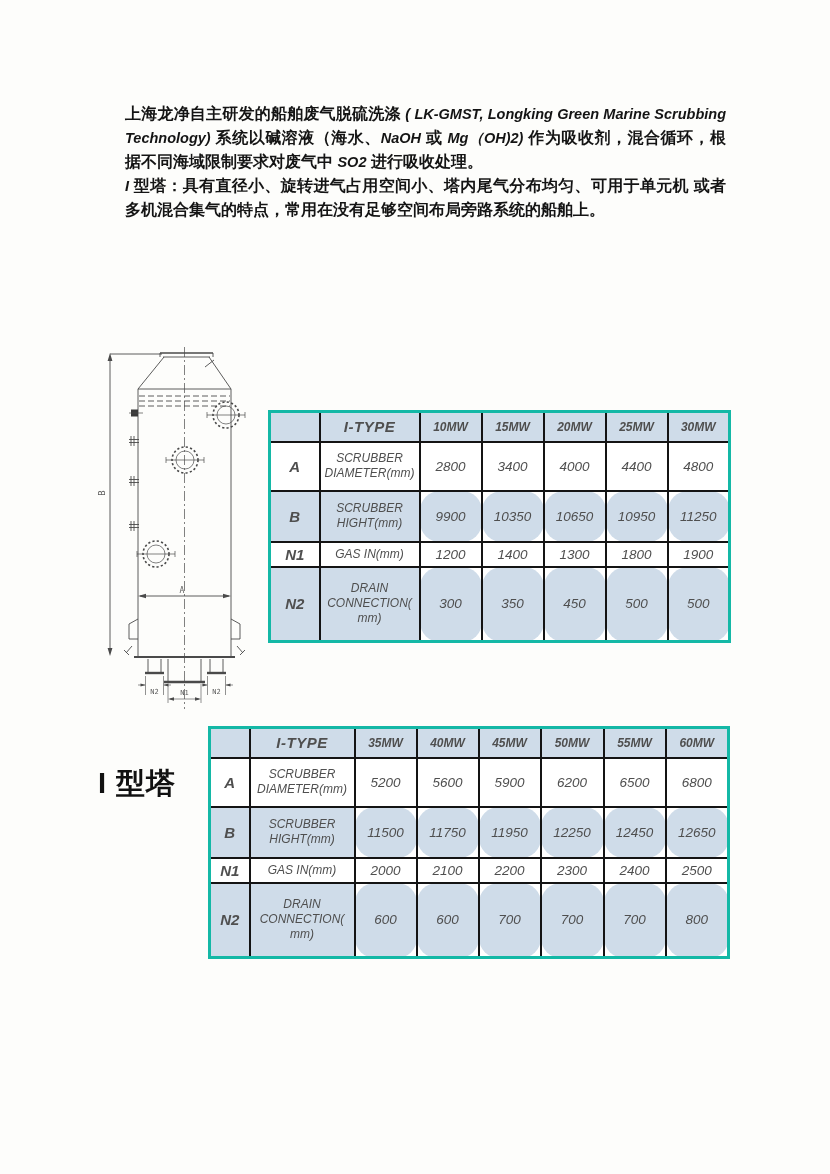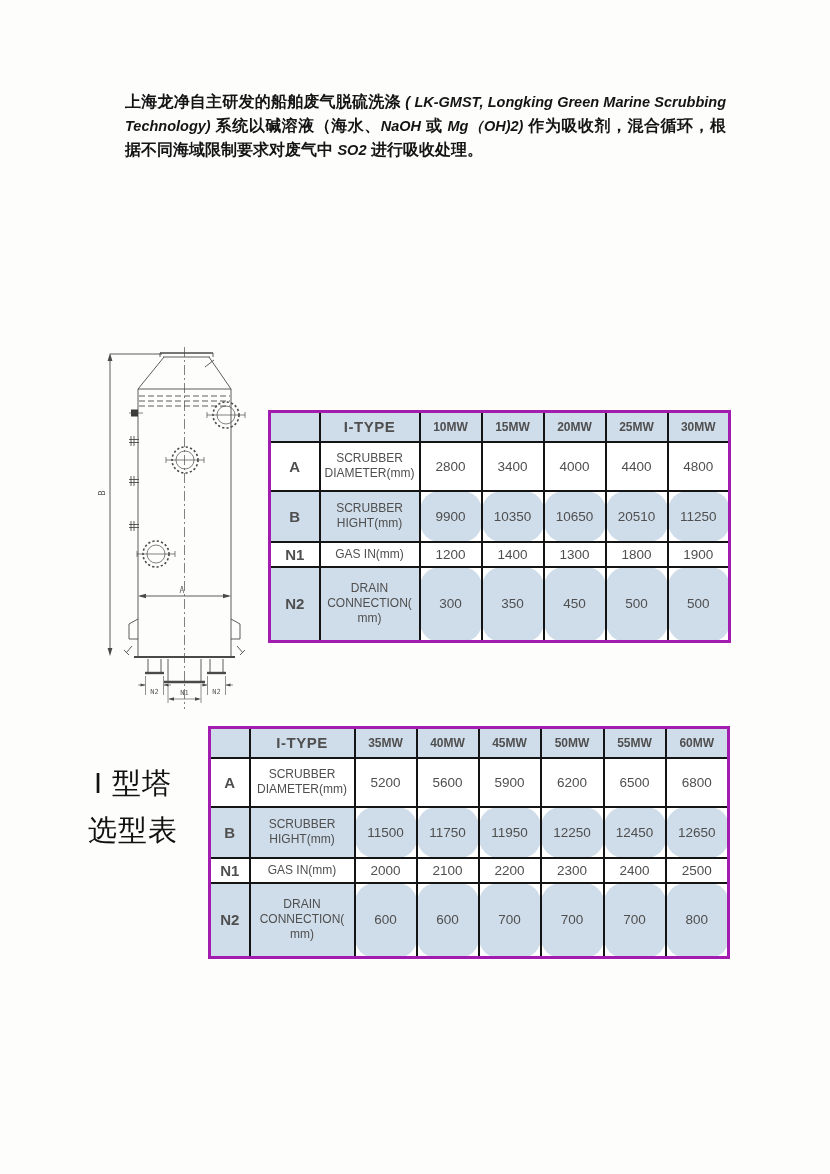--- a/index.html
+++ b/index.html
@@ -4,21 +4,21 @@
 <style>
   html,body{margin:0;padding:0;}
   body{
     width:830px;height:1174px;position:relative;
     background:#fdfdfb;
     font-family:"Liberation Sans",sans-serif;
     overflow:hidden;
   }
   
   .intro{
-    position:absolute;left:125px;top:90px;width:601px;
+    position:absolute;left:125px;top:102px;width:601px;
     font-size:16px;line-height:23px;font-weight:bold;color:#141414;
     text-align:justify;
   }
   .intro p{margin:0;}
   .intro span.it{font-style:italic;font-size:14.5px;}
   
   .drawing{position:absolute;left:98px;top:333px;}
   .drawing text{font-family:"DejaVu Sans Mono",monospace;fill:#5c5c5c;}
   
   table.spec{
@@ -26,45 +26,46 @@
     background:#fff;
   }
   #t1{left:268px;top:410px;width:460px;}
   #t2{left:208px;top:726px;width:519px;}
   table.spec th,table.spec td{
     border:2px solid #141414;
     text-align:center;vertical-align:middle;
     padding:0 2px;color:#4f4f4f;
     font-family:"Liberation Sans",sans-serif;
   }
-  table.spec{border:3px solid #a21caf;}
+  table.spec{border:3px solid #14b8a6;font-style:italic;}
   tr.shaded th,tr.shaded td{background:#cfdce9;}
   tr.hdr{height:30px;}
   tr.row-A{height:49px;}
   tr.row-B{height:51px;}
   tr.row-N1{height:25px;}
   tr.row-N2{height:75px;}
   th.type{font-size:15px;font-weight:bold;color:#3c3c3c;letter-spacing:.5px;}
   th.pw{font-size:12px;font-weight:bold;color:#3c3c3c;}
   th.key{font-size:15px;font-weight:bold;color:#3c3c3c;}
   td.lbl{font-size:12px;line-height:15px;color:#4f4f4f;}
   td.val{font-size:13.5px;color:#565656;border-radius:20px;}
   
   .side-label{
-    position:absolute;left:78px;top:760px;width:110px;
-    font-size:29px;line-height:47px;text-align:center;color:#111;
-    font-weight:400;letter-spacing:1px;
+    position:absolute;left:98px;top:760px;width:110px;
+    font-size:29px;line-height:47px;color:#111;
+    font-weight:700;letter-spacing:1px;
   }
   .side-label div{white-space:nowrap;}
 </style>
 </head>
 <body>
 
 <div class="intro">
   <p><span>上海龙净自主研发的船舶废气脱硫洗涤 </span><span class="it">( LK-GMST, Longking Green Marine Scrubbing Technology)</span><span> 系统以碱溶液（海水、</span><span class="it">NaOH</span><span> 或 </span><span class="it">Mg（OH)2)</span><span> 作为吸收剂，混合循环，根据不同海域限制要求对废气中 </span><span class="it">SO2</span><span> 进行吸收处理。</span></p>
+  <p><span class="it">I</span><span> 型塔：具有直径小、旋转进气占用空间小、塔内尾气分布均匀、可用于单元机 或者多机混合集气的特点，常用在没有足够空间布局旁路系统的船舶上。</span></p>
 </div>
 
 <svg class="drawing" width="175" height="380" viewBox="0 0 175 380" stroke="#4a4a4a" fill="none" stroke-width="0.9">
 
   <g>
     <line x1="12" y1="23" x2="12" y2="320"></line>
     <polygon points="12,20 9.6,28 14.4,28" fill="#4a4a4a" stroke="none"></polygon>
     <polygon points="12,323 9.6,315 14.4,315" fill="#4a4a4a" stroke="none"></polygon>
     <line x1="12" y1="21" x2="64" y2="21"></line>
     <text x="7" y="160" font-size="9" text-anchor="middle" transform="rotate(-90 7 160)" stroke="none">B</text>
@@ -230,21 +231,21 @@
       </tr>
       <tr class="row-B shaded">
         <th class="key">B</th>
         <td class="lbl">
           <div>SCRUBBER</div>
           <div>HIGHT(mm)</div>
         </td>
         <td class="val">9900</td>
         <td class="val">10350</td>
         <td class="val">10650</td>
-        <td class="val">20510</td>
+        <td class="val">10950</td>
         <td class="val">11250</td>
       </tr>
       <tr class="row-N1">
         <th class="key">N1</th>
         <td class="lbl">
           <div>GAS IN(mm)</div>
         </td>
         <td class="val">1200</td>
         <td class="val">1400</td>
         <td class="val">1300</td>
@@ -262,21 +263,20 @@
         <td class="val">350</td>
         <td class="val">450</td>
         <td class="val">500</td>
         <td class="val">500</td>
       </tr>
     </tbody>
   </table>
 
 <div class="side-label">
     <div>I 型塔</div>
-    <div>选型表</div>
   </div>
 
 <table id="t2" class="spec">
   <colgroup>
     <col style="width:40px">
       <col style="width:105px">
     <col style="width:62px">
       <col style="width:62px">
       <col style="width:62px">
       <col style="width:63px">

